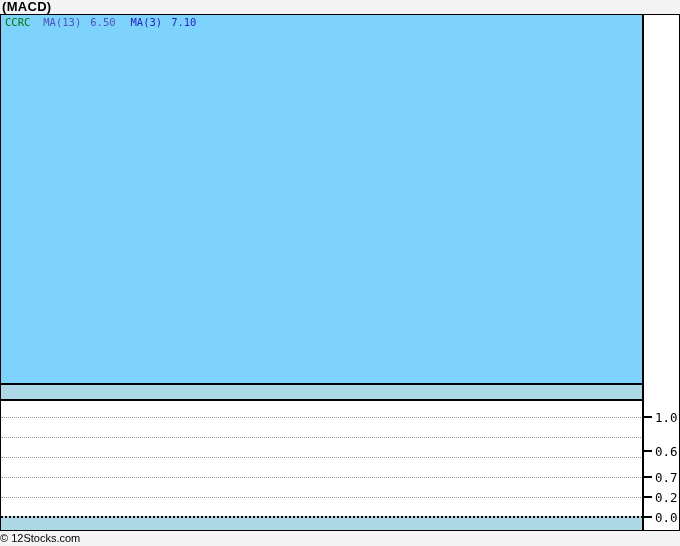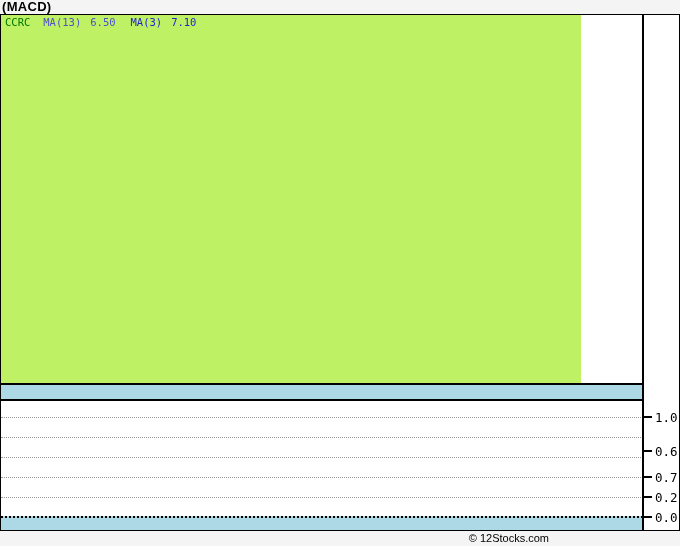--- a/index.html
+++ b/index.html
@@ -28,22 +28,22 @@
 
   
   .axis-separator {
     position: absolute; left: 641px; top: 0; bottom: 0;
     width: 2px; background: #000;
   }
 
   
   .price-panel {
     position: absolute; left: 0; top: 0;
-    width: 580px; height: 368px;
-    background: #bef264;
+    width: 641px; height: 368px;
+    background: #7dd3fc;
   }
   .price-legend {
     position: absolute; left: 4px; top: 1px;
     font-size: 10.5px; line-height: 12px;
     white-space: nowrap;
   }
   .price-legend .ticker { color: #007700; margin-right: 13px; }
   .price-legend .ma13-label { color: #5050c8; margin-right: 9px; }
   .price-legend .ma13-value { color: #5050c8; margin-right: 15px; }
   .price-legend .ma3-label  { color: #2222cc; margin-right: 9px; }
@@ -96,22 +96,22 @@
   .t4 { top: 454px; } .t5 { top: 474px; } .t6 { top: 494px; }
   .tick-mark { width: 9px; height: 2px; background: #000; }
   .tick-label {
     margin-left: 3px; font-size: 12.5px; color: #000;
     font-family: "DejaVu Sans Mono", "Liberation Mono", monospace;
   }
 
   
   .footer {
     position: absolute; left: 0; top: 531px; width: 552px; height: 15px;
-    text-align: right; box-sizing: border-box; padding-right: 3px;
-    font-size: 11px; line-height: 15px; color: #000; padding-left: 36px;
+    box-sizing: border-box; padding-right: 3px;
+    font-size: 11px; line-height: 15px; color: #000;
   }
   .footer span { cursor: pointer; }
 </style>
 </head>
 <body>
 
 <div class="page-title">(MACD)</div>
 
 <div class="chart-frame">
 

